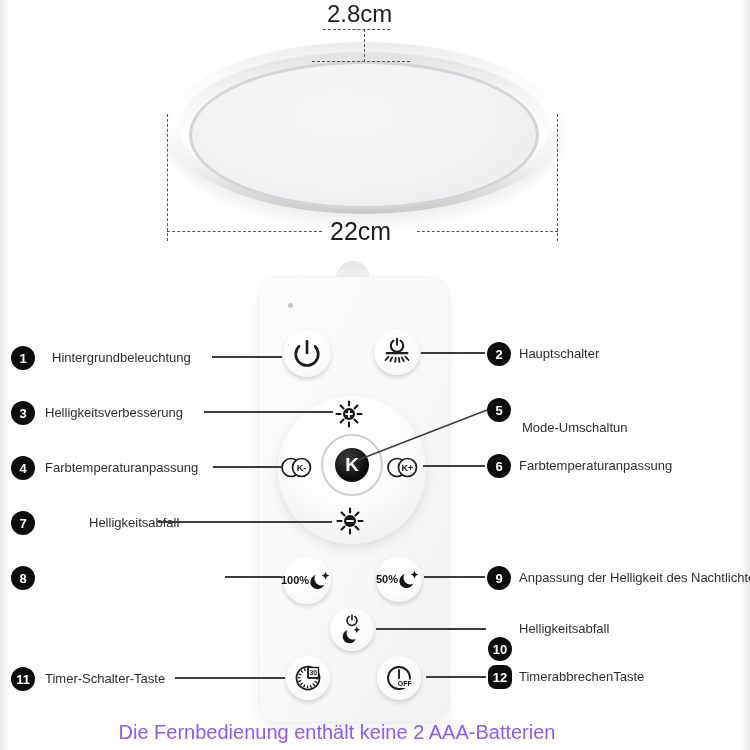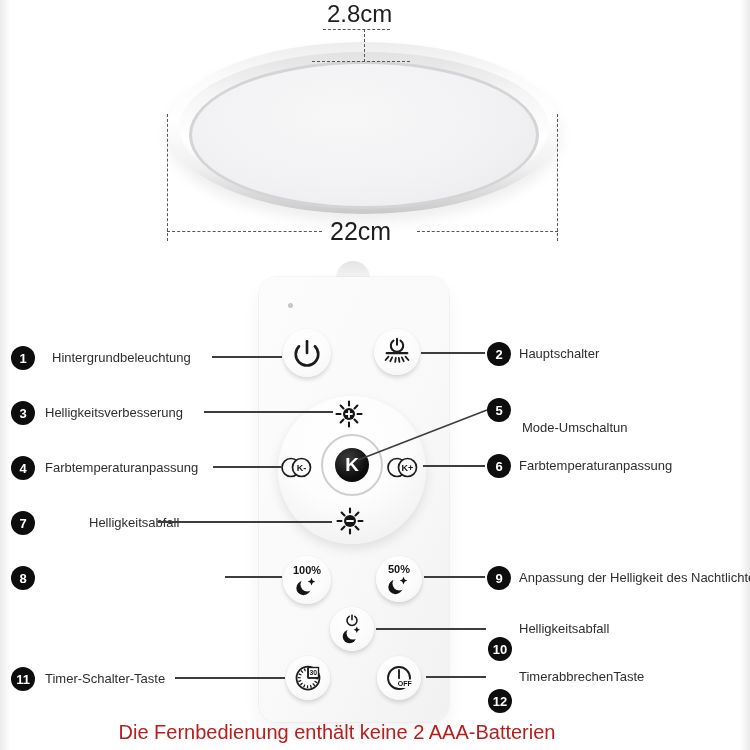--- a/index.html
+++ b/index.html
@@ -25,39 +25,39 @@
   .dashH{height:0;border-top:1.5px dashed #585858;}
   .dashV{width:0;border-left:1.5px dashed #585858;}
 
   
   .ir-bump{left:336px;top:261px;width:34px;height:22px;border-radius:17px 17px 5px 5px;
     background:linear-gradient(180deg,#e4e4e4 0%,#f5f5f5 80%);}
   .remote-body{left:259px;top:277px;width:190px;height:445px;border-radius:18px;
     background:linear-gradient(115deg,#fcfcfc 0%,#f9f9f9 55%,#f1f1f1 100%);
     box-shadow:0 0 0 1px rgba(0,0,0,0.035), 0 10px 18px rgba(0,0,0,0.05);}
   .led-dot{left:288px;top:303px;width:5px;height:5px;border-radius:50%;background:#c6c6c6;}
-  .rbtn{border-radius:50%;display:flex;align-items:center;justify-content:center;flex-direction:column;
+  .rbtn{border-radius:50%;display:flex;align-items:center;justify-content:center;flex-direction:row;
     background:radial-gradient(circle at 42% 34%,#ffffff 0%,#fcfcfc 55%,#f2f2f2 100%);
     box-shadow:0 3px 4px rgba(0,0,0,0.13), 0 0 0 1px rgba(0,0,0,0.02);}
   .pad{left:278px;top:396px;width:148px;height:148px;border-radius:50%;
     background:radial-gradient(circle at 45% 32%,#ffffff 0%,#fdfdfd 45%,#f1f1f1 82%,#e8e8e8 100%);
     box-shadow:0 5px 12px rgba(0,0,0,0.10);}
   .kring{left:321px;top:434px;width:58px;height:58px;border:2px solid #cfcfcf;border-radius:50%;}
   .kbtn{left:335px;top:448px;width:34px;height:34px;border-radius:50%;
     background:radial-gradient(circle at 38% 30%,#3c3c3c 0%,#0c0c0c 65%);
     color:#fff;font-size:19px;font-weight:bold;display:flex;align-items:center;justify-content:center;}
   .pct{font-size:11px;font-weight:600;color:#141414;line-height:12px;margin-bottom:1px;}
 
   
   .num-circle{width:24px;height:24px;border-radius:50%;background:#0d0d0d;color:#ffffff;
     font-size:13px;font-weight:bold;display:flex;align-items:center;justify-content:center;}
   .lbl{font-size:13px;line-height:16px;color:#2e2e2e;white-space:nowrap;}
   .cline{height:1.5px;background:#3d3d3d;}
 
-  .caption{left:0;top:721px;width:674px;text-align:center;font-size:20px;color:#b91c1c;}
+  .caption{left:0;top:721px;width:674px;text-align:center;font-size:20px;color:#8b5cf6;}
   svg{display:block;}
 </style>
 </head>
 <body>
 
 <div id="stage">
 
   <div class="abs edge-strip edge-left"></div>
   <div class="abs edge-strip edge-right"></div>
 
@@ -246,19 +246,19 @@
   <div class="abs cline" style="left:423px;top:465px;width:62px;"></div>
 
   <div class="abs num-circle" style="left:487px;top:566px;">9</div>
   <div class="abs lbl" style="left:519px;top:570px;">Anpassung der Helligkeit des Nachtlichtes</div>
   <div class="abs cline" style="left:424px;top:576px;width:61px;"></div>
 
   <div class="abs num-circle" style="left:488px;top:637px;">10</div>
   <div class="abs lbl" style="left:519px;top:621px;">Helligkeitsabfall</div>
   <div class="abs cline" style="left:376px;top:628px;width:110px;"></div>
 
-  <div class="abs num-circle" style="left:488px;top:689px;">12</div>
+  <div class="abs num-circle" style="left:488px;top:665px;border-radius:8px;">12</div>
   <div class="abs lbl" style="left:519px;top:669px;">TimerabbrechenTaste</div>
   <div class="abs cline" style="left:426px;top:676px;width:60px;"></div>
 
   <div class="abs caption">Die Fernbedienung enthält keine 2 AAA-Batterien</div>
 
 </div>
 
 </body></html>

